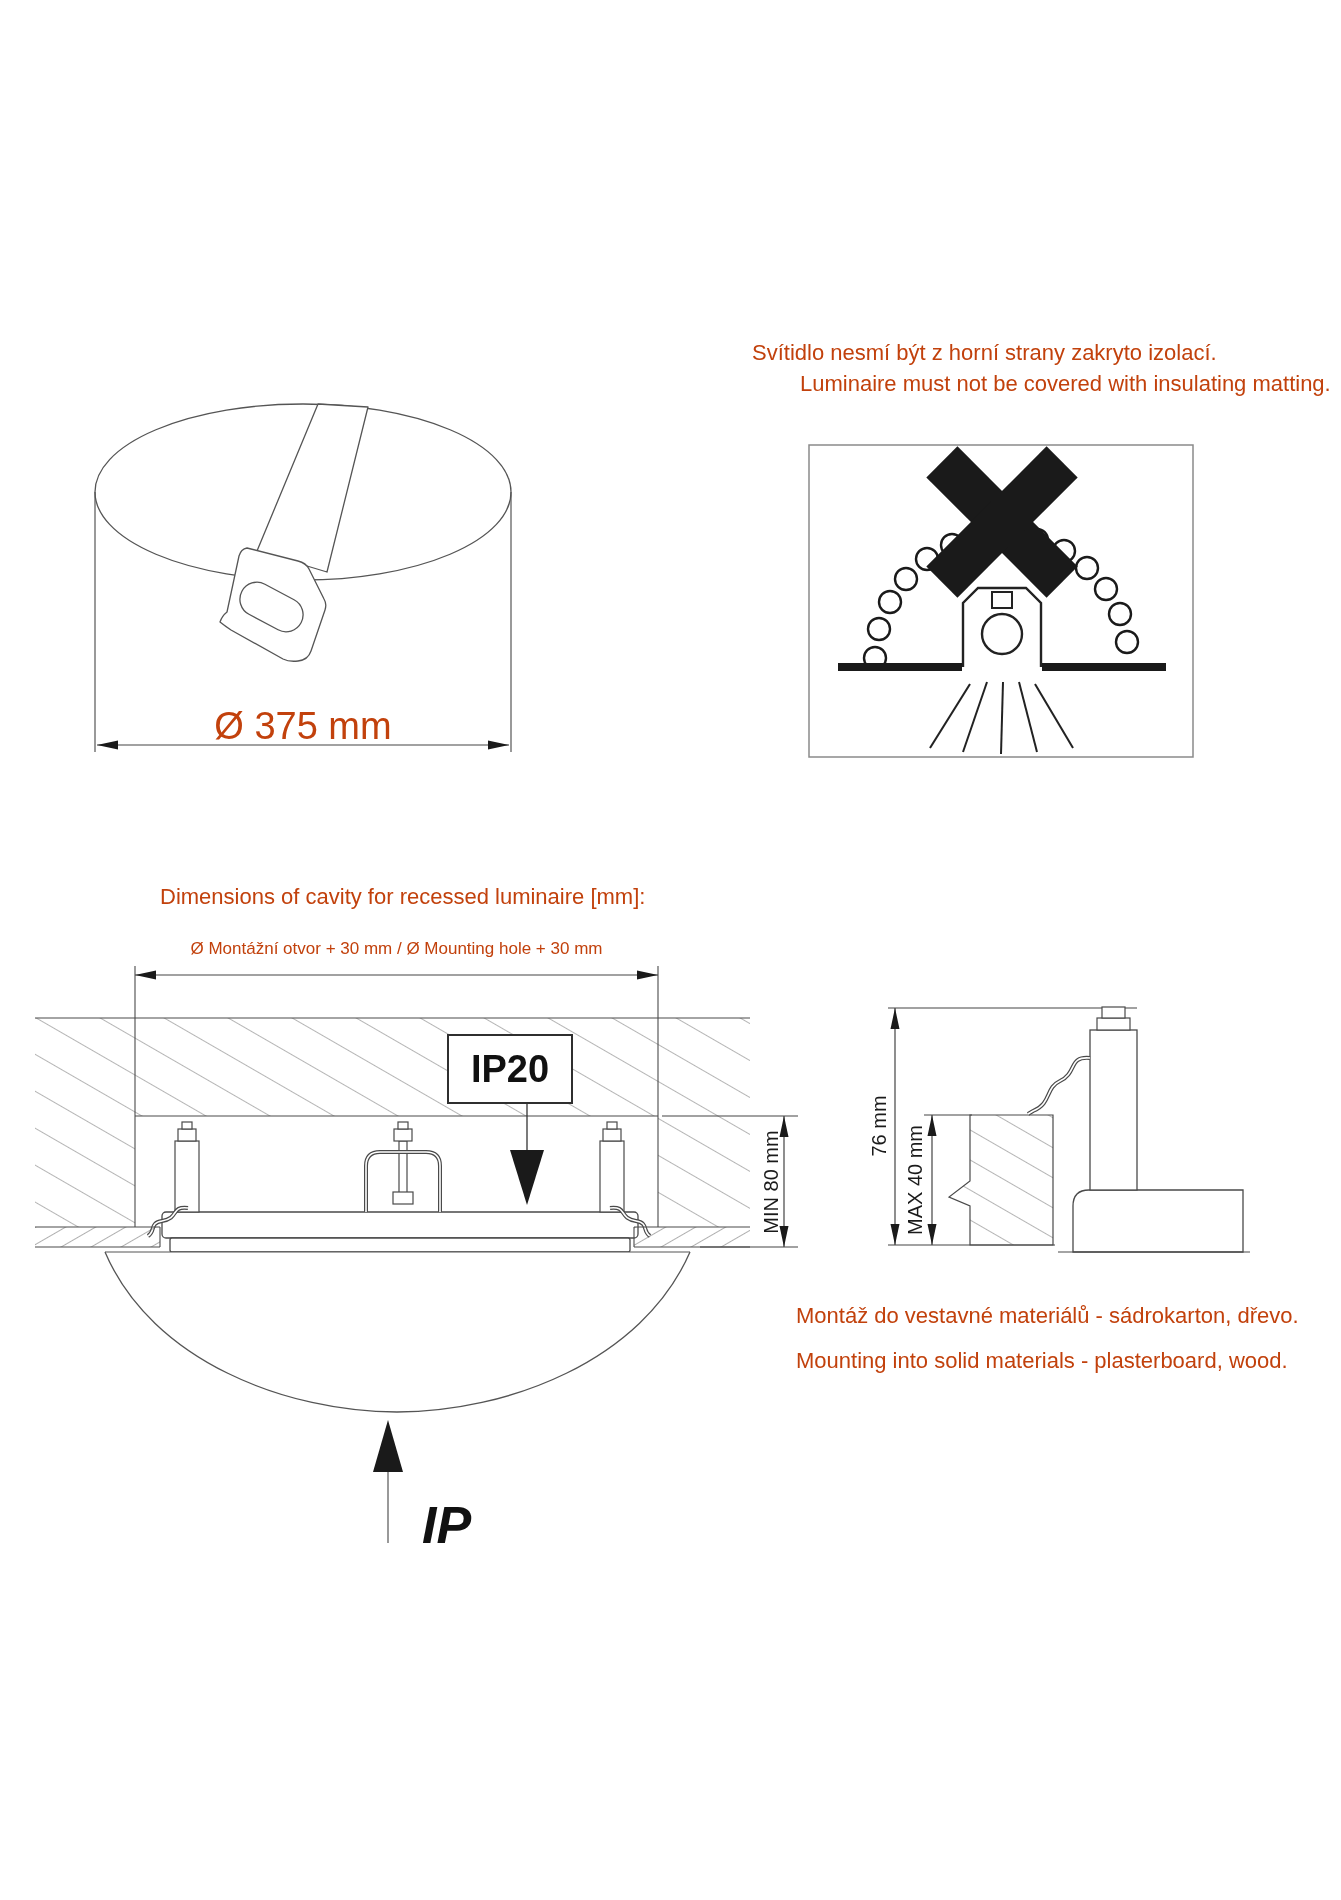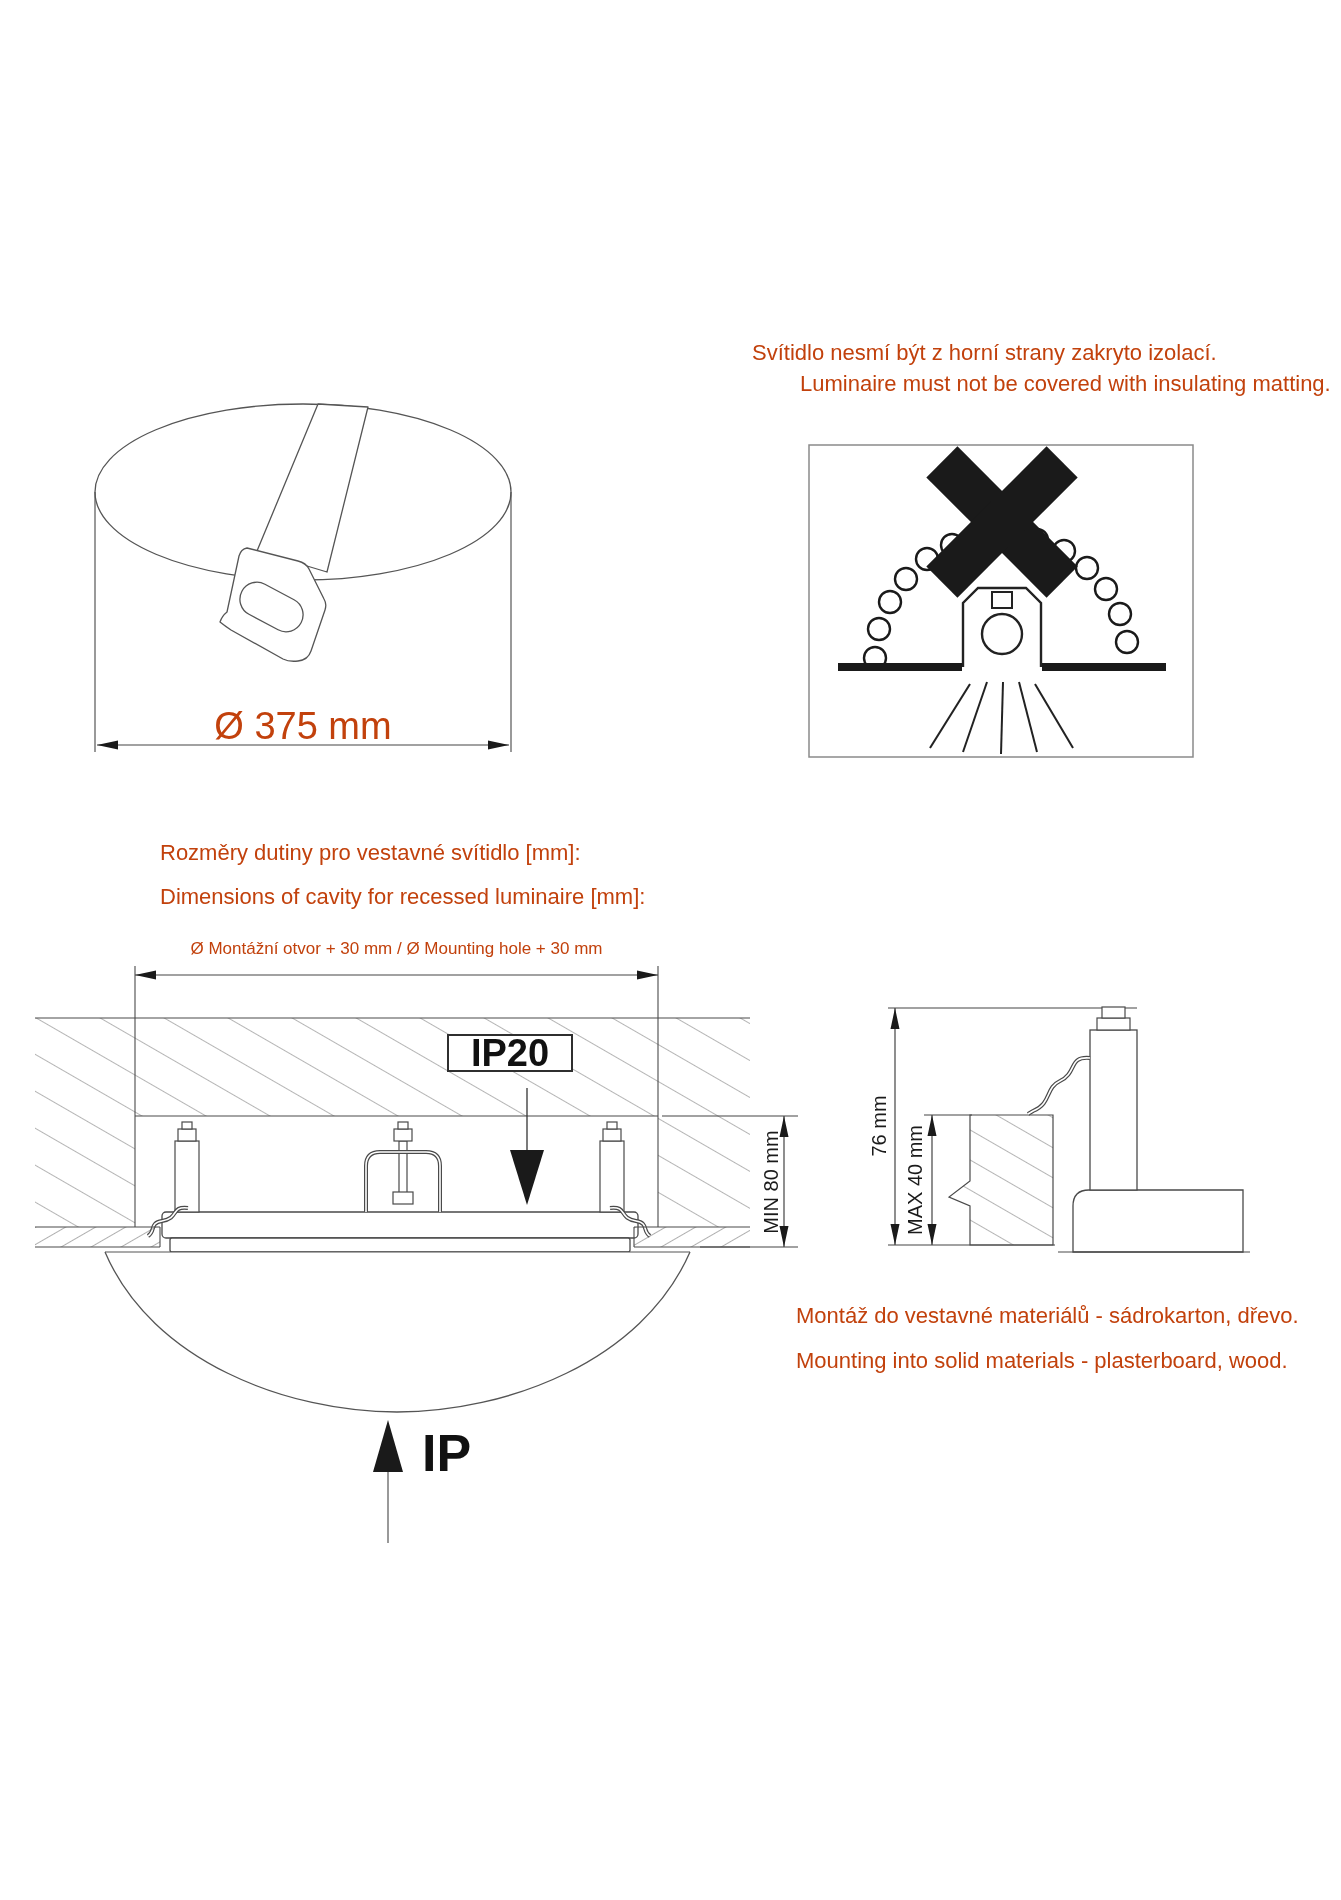--- a/index.html
+++ b/index.html
@@ -16,21 +16,21 @@
   .body-txt { font-size:22px; }
   .dim-big  { font-size:38px; }
   .dim-sm   { font-size:17px; }
   .center   { text-align:center; }
   .vlabel {
     position:absolute; display:flex; align-items:center; justify-content:center;
     transform:rotate(-90deg); font-size:20px; color:#1a1a1a;
     font-family:"Liberation Sans", sans-serif; white-space:nowrap;
   }
   .ip20-box {
-    position:absolute; left:447px; top:1034px; width:126px; height:38px;
+    position:absolute; left:447px; top:1034px; width:126px; height:70px;
     border:2px solid #2f2f2f; background:#fff; box-sizing:border-box;
     display:flex; align-items:center; justify-content:center;
     font-weight:bold; font-size:38px; color:#111;
   }
   .ip-big { font-size:52px; font-weight:bold; color:#111; }
 </style>
 </head>
 <body>
 
 <div class="canvas">
@@ -208,31 +208,30 @@
         <path d="M1090,1058 C1068,1056 1078,1072 1060,1081 C1045,1088 1052,1103 1033,1111 L1028,1114" stroke="#fff" stroke-width="1.6"></path>
       </g>
     </g>
   </svg>
 
   <div class="t body-txt" style="left:752px; top:340px;">Svítidlo nesmí být z horní strany zakryto izolací.</div>
   <div class="t body-txt" style="left:752px; top:371px;margin-left:48px;">Luminaire must not be covered with insulating matting.</div>
 
   <div class="t dim-big center" style="left:95px; top:705px; width:416px;">Ø 375 mm</div>
 
-  <div class="t body-txt" style="left:160px; top:840px;">Rozměry dutiny pro vestavné svítidlo [mm]:</div>
   <div class="t body-txt" style="left:160px; top:884px;">Dimensions of cavity for recessed luminaire [mm]:</div>
 
   <div class="t dim-sm center" style="left:135px; top:939px; width:523px;">Ø Montážní otvor + 30 mm / Ø Mounting hole + 30 mm</div>
 
   <div class="ip20-box">IP20</div>
 
   <div class="vlabel" style="left:706px; top:1170px; width:130px; height:24px;">MIN 80 mm</div>
 
   <div class="vlabel" style="left:819px; top:1114px; width:120px; height:24px;">76 mm</div>
 
   <div class="vlabel" style="left:850px; top:1168px; width:130px; height:24px;">MAX 40 mm</div>
 
   <div class="t body-txt" style="left:796px; top:1303px;">Montáž do vestavné materiálů - sádrokarton, dřevo.</div>
   <div class="t body-txt" style="left:796px; top:1348px;text-align:right;">Mounting into solid materials - plasterboard, wood.</div>
 
-  <div class="t ip-big" style="left:422px; top:1424px;">IP</div>
+  <div class="t ip-big" style="left:422px; top:1496px;font-style:italic;">IP</div>
 
 </div>
 
 </body></html>

